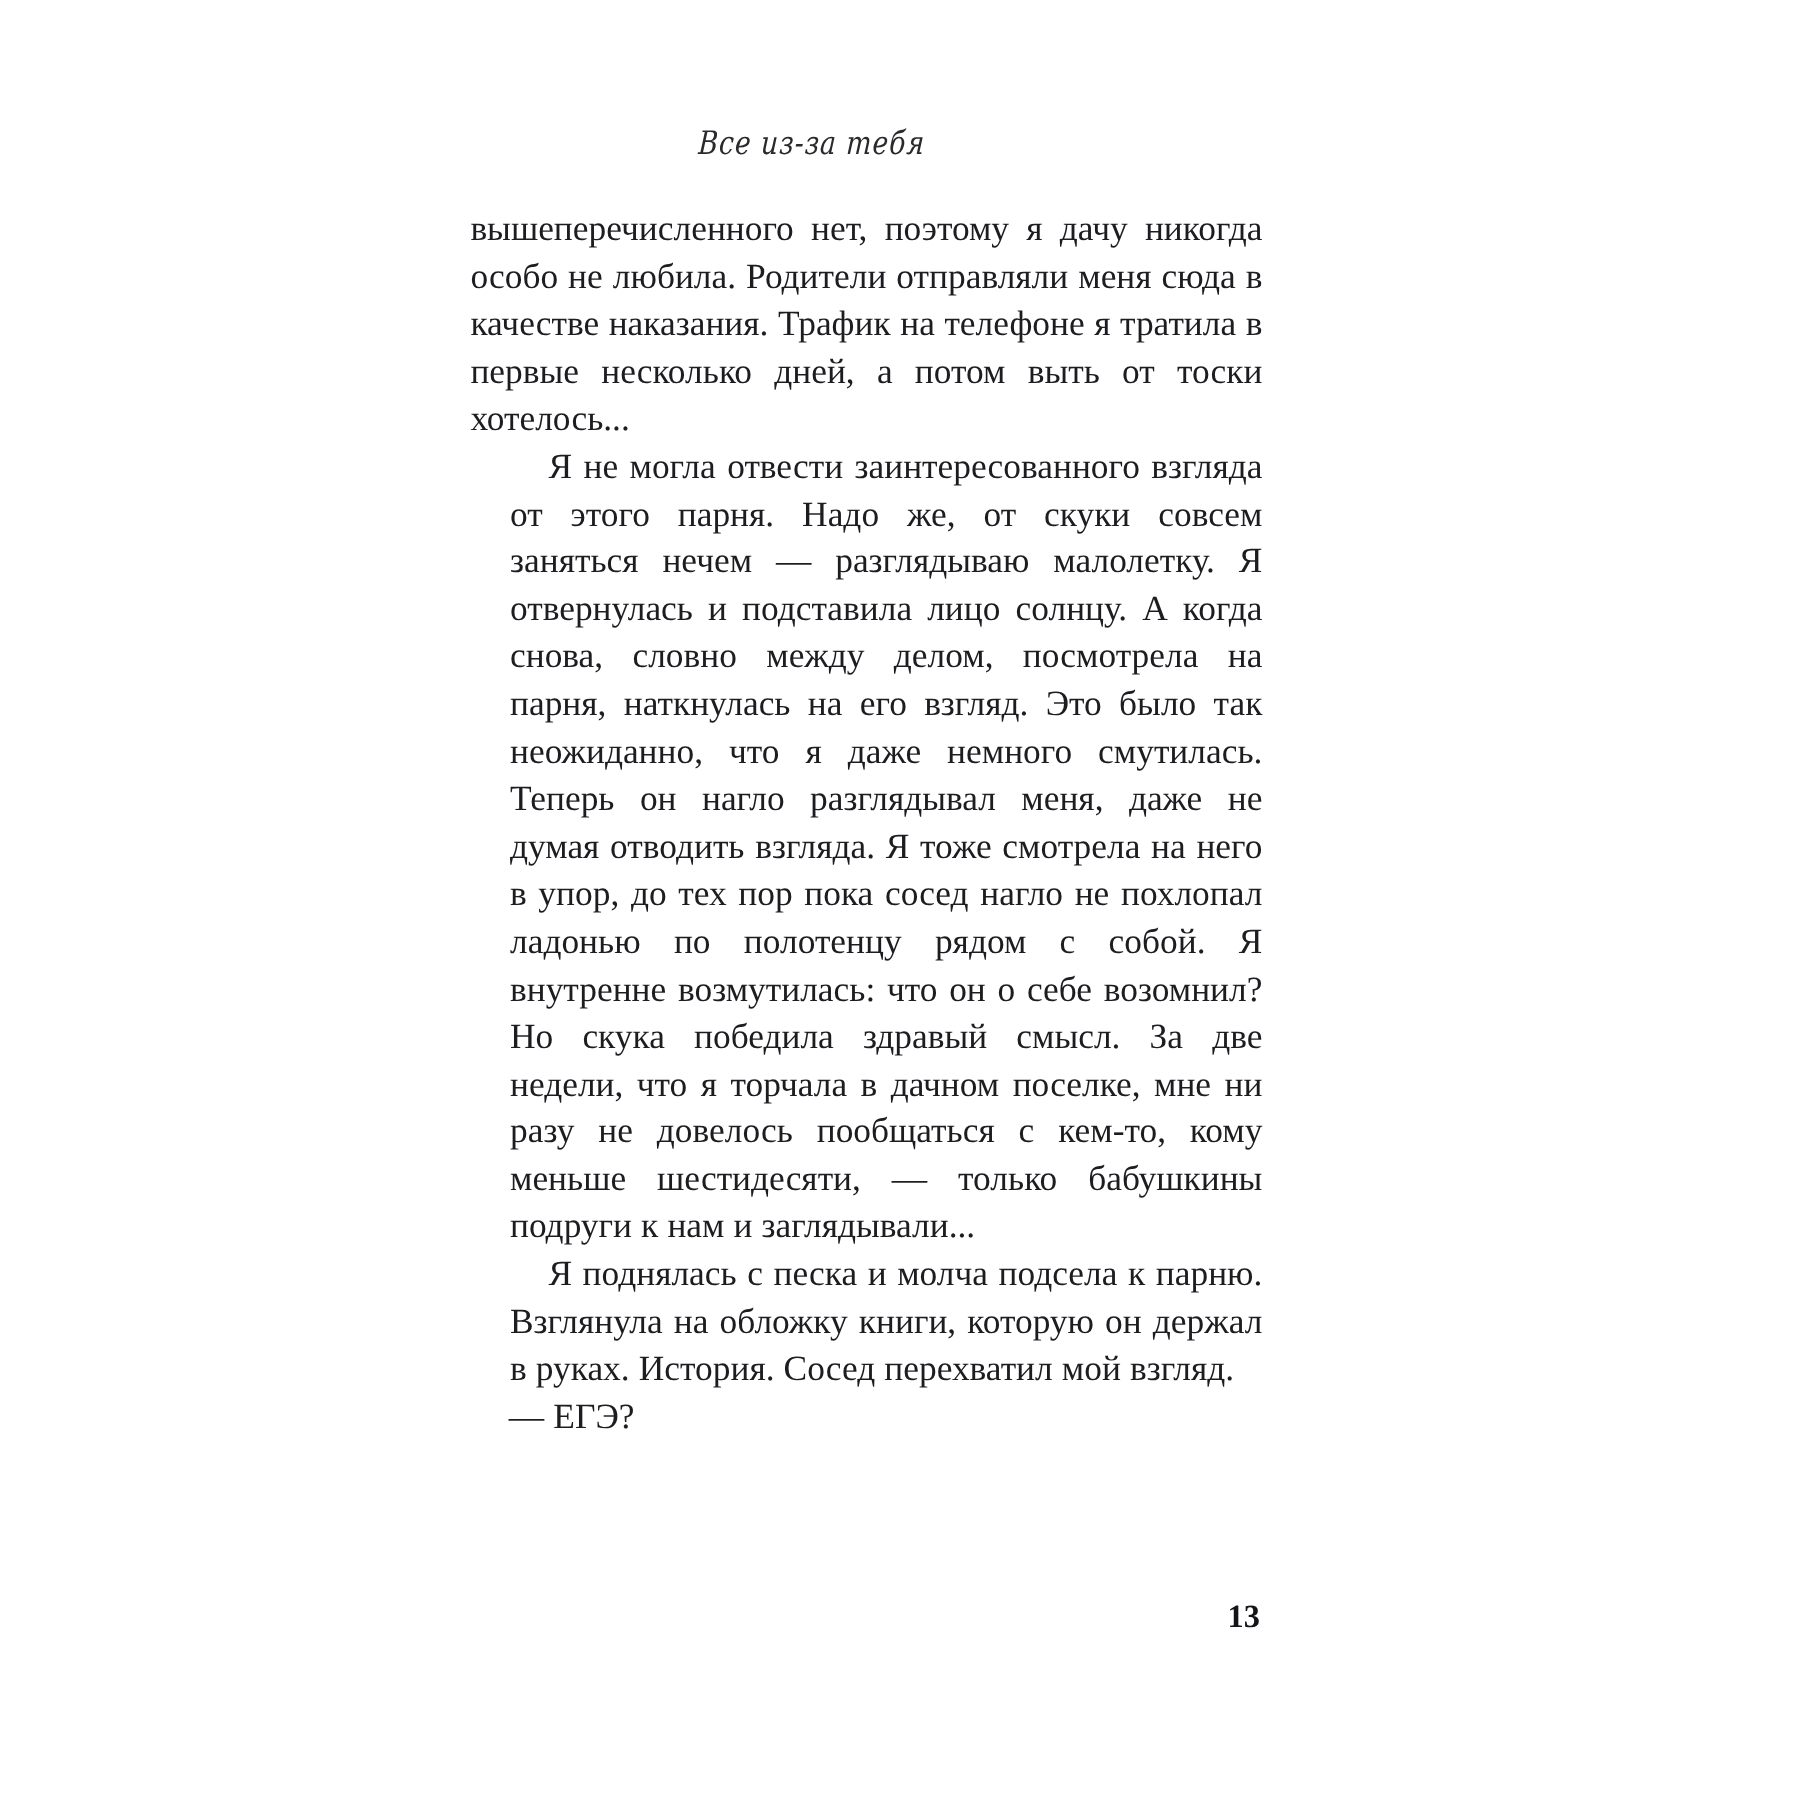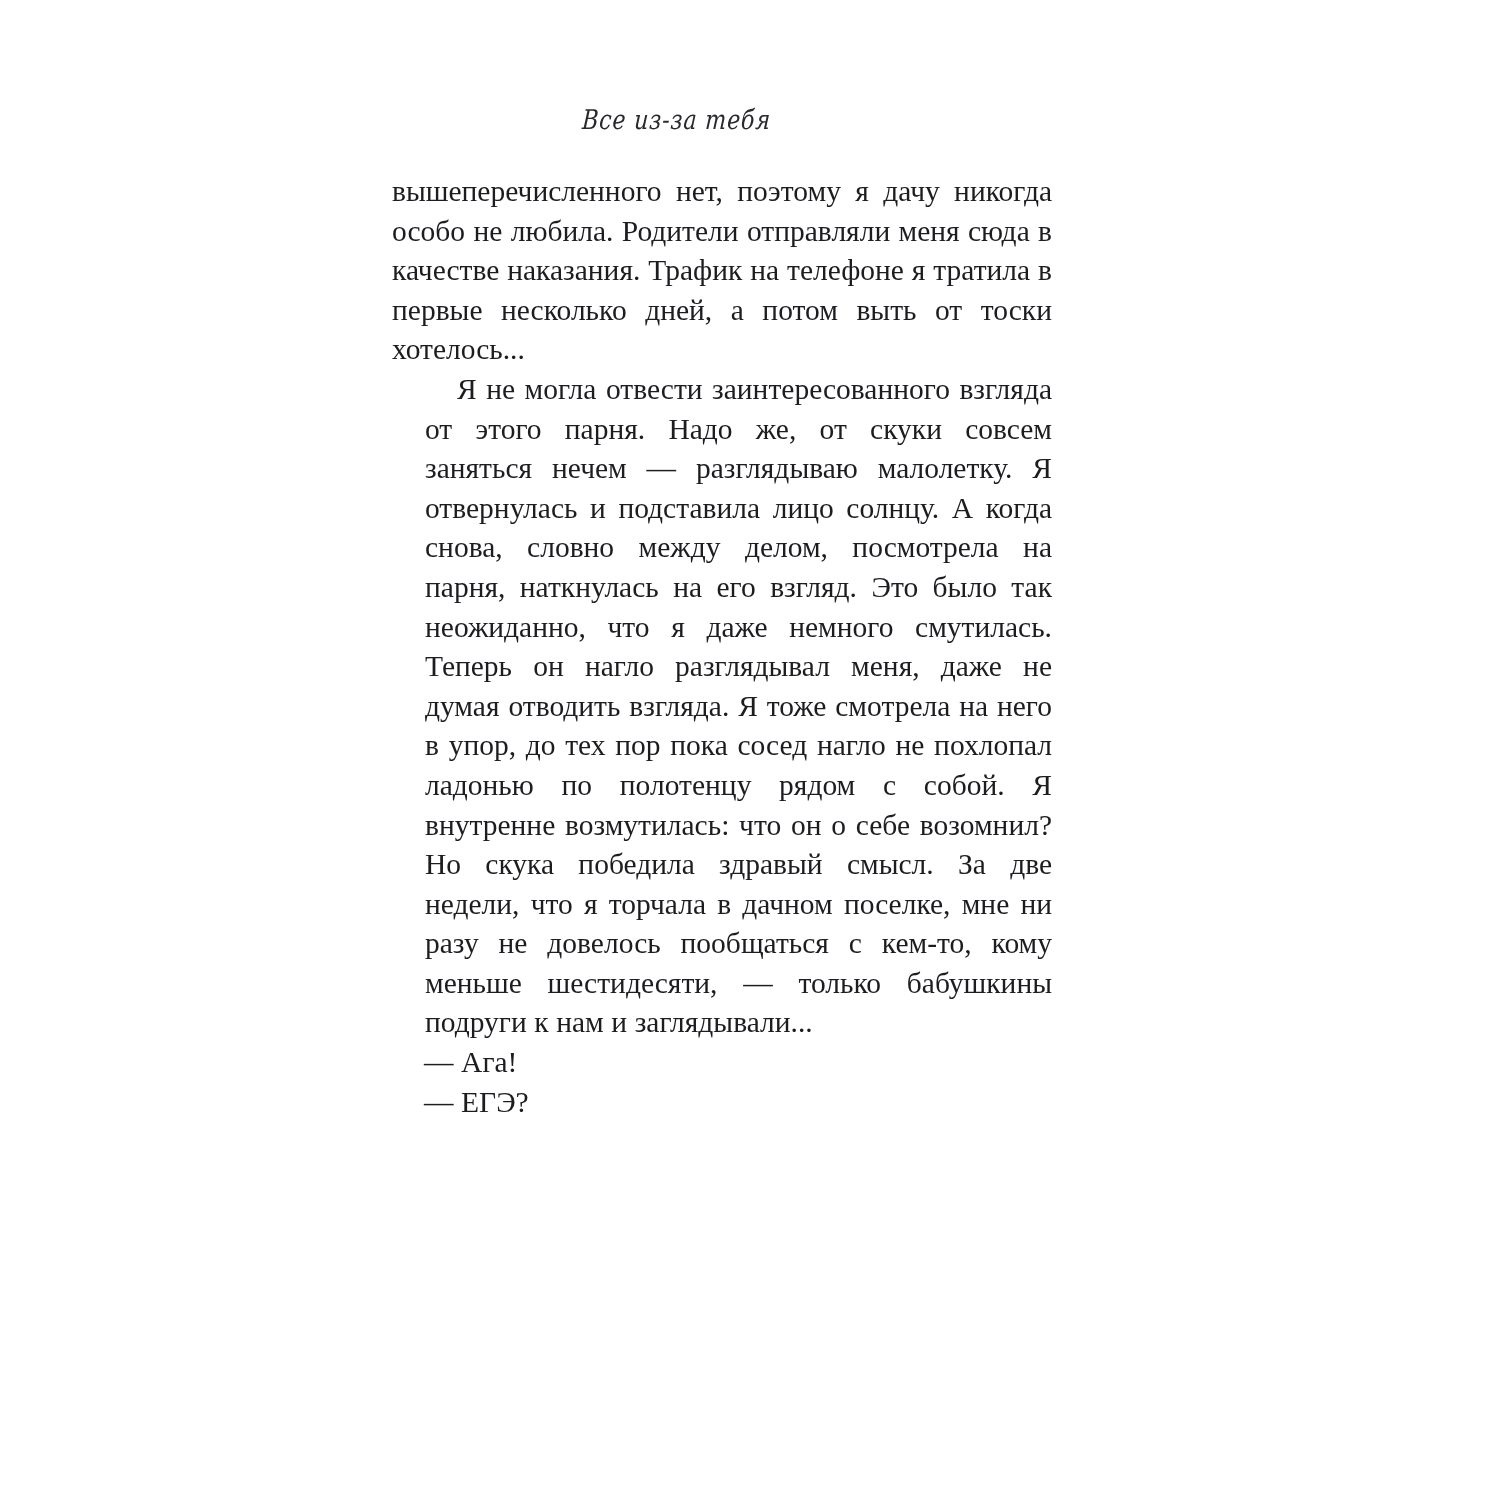--- a/index.html
+++ b/index.html
@@ -97,22 +97,23 @@
   <div class="running-head">
     <span class="rh-inner">Все из-за тебя</span>
   </div>
 
   <div class="textblock">
 
     <p>вышеперечисленного нет, поэтому я дачу никогда особо не любила. Родители отправляли меня сюда в качестве наказания. Трафик на телефоне я тратила в первые несколько дней, а потом выть от тоски хотелось...</p>
 
     <p class="indent">Я не могла отвести заинтересованного взгляда от этого парня. Надо же, от скуки совсем заняться нечем — разглядываю малолетку. Я отвернулась и подставила лицо солнцу. А когда снова, словно между делом, посмотрела на парня, наткнулась на его взгляд. Это было так неожиданно, что я даже немного смутилась. Теперь он нагло разглядывал меня, даже не думая отводить взгляда. Я тоже смотрела на него в упор, до тех пор пока сосед нагло не похлопал ладонью по полотенцу рядом с собой. Я внутренне возмутилась: что он о себе возомнил? Но скука победила здравый смысл. За две недели, что я торчала в дачном поселке, мне ни разу не довелось пообщаться с кем-то, кому меньше шестидесяти, — только бабушкины подруги к нам и заглядывали...</p>
 
+    <p class="indent">Я поднялась с песка и молча подсела к парню. Взглянула на обложку книги, которую он держал в руках. История. Сосед перехватил мой взгляд.</p>
 
 
-    <p class="dialogue">— Ага!</p>
 
     <p class="dialogue">— ЕГЭ?</p>
 
   </div>
 
+  <div class="folio">13</div>
 
 </div>
 
 </body></html>

